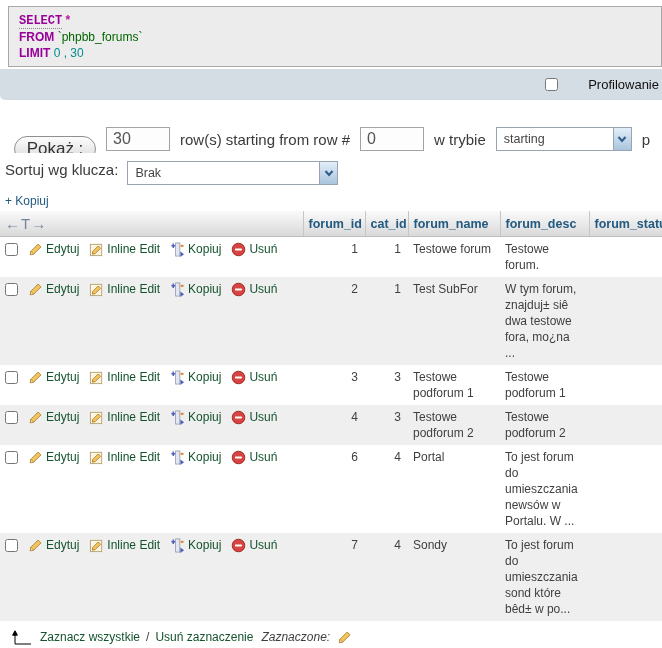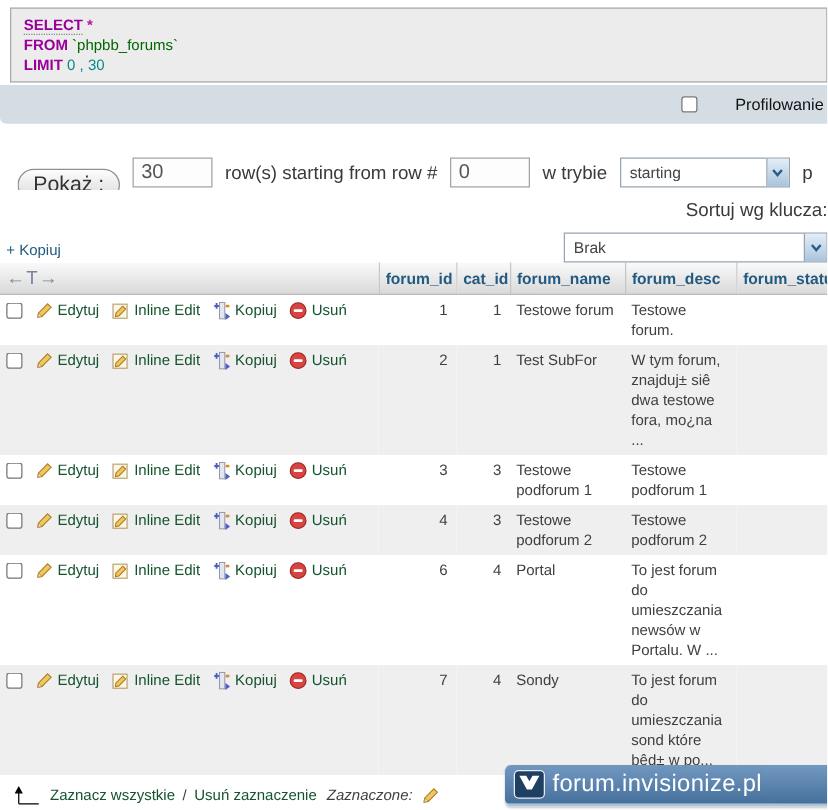--- a/index.html
+++ b/index.html
@@ -3,42 +3,42 @@
 <meta charset="utf-8">
 <style>
   * { box-sizing: border-box; margin: 0; padding: 0; }
   html,body { background:#fff; }
   body { width:662px; height:648px; font-family:"Liberation Sans", sans-serif; font-size:12px; color:#3f3f3f; }
   .page { position:relative; width:662px; height:648px; overflow:hidden; background:#fff; }
 
   
   .sql-box { margin:6px 0 0 8px; background:#ececec; border:1px solid #a9a9a9; padding:5px 10px; line-height:16px; white-space:nowrap; }
   .sql-kw { color:#990099; font-weight:bold; }
-  .sql-kw.docs { border-bottom:1px dotted #888; }
+  .sql-kw.docs { border-bottom:1px dotted #888;font-family:Liberation Mono, monospace; }
   .sql-star { color:#b5179e; font-weight:bold; }
   .sql-id { color:#006600; }
   .sql-num { color:#008b8b; }
 
   
   .band { margin-top:2px; height:31px; background:#d5dde4; border-radius:0 0 0 5px; display:flex; align-items:center; justify-content:flex-end; padding-right:3px; color:#111;gap:26px; }
   .band label { margin-left:4px; font-size:13px; }
   .cb { width:13px; height:13px; accent-color:#5a7ba0; vertical-align:middle; }
 
   
   .controls1 { margin:25px 0 0 14px; height:28px; display:flex; align-items:center; gap:10px; white-space:nowrap; overflow:hidden; }
   .show-btn { width:82px; height:26px; border:1px solid #8f8f8f; border-radius:13px; background:linear-gradient(#fdfdfd,#d9d9d9); font-family:"Liberation Sans",sans-serif; font-size:17px; font-weight:normal; color:#333; cursor:pointer;margin-top:19px; }
   .txt-input { width:64px; height:24px; border:1px solid #a3a3a3; background:#fdfdfd; padding:2px 6px; font-family:"Liberation Sans",sans-serif; font-size:16px; color:#555; }
   .lbl { color:#3a3a3a; font-size:15px; }
   .select { display:inline-flex; align-items:center; height:24px; border:1px solid #98a4b2; background:#fff; }
   .select .val { flex:1; padding:0 7px; color:#444; font-size:12.5px; overflow:hidden; }
   .select .btn { width:18px; height:22px; border-left:1px solid #98a4b2; background:linear-gradient(#e3eef8,#a9c4dd); display:flex; align-items:center; justify-content:center; }
   .sel-mode { width:136px; }
   .sel-sort { width:211px; }
   .clip-p { color:#3a3a3a; }
-  .controls2 { margin:8px 0 0 5px; height:28px; display:flex; align-items:flex-end; gap:9px;flex-direction:column; }
+  .controls2 { margin:8px 0 0 5px; height:28px; display:flex; align-items:flex-start; gap:9px; }
   .opcje { display:block; margin:5px 0 0 5px; color:#235a81; cursor:pointer; }
 
   
   table.results { width:662px; margin-top:3px; border-collapse:collapse; table-layout:fixed; }
   .results th { background:linear-gradient(#fafafa,#d9d9d9); color:#235a81; font-weight:bold; text-align:left; padding:4px 5px; border-right:1px solid #c6c6c6; border-bottom:1px solid #bdbdbd; font-size:12.5px; height:23px; overflow:hidden; white-space:nowrap; }
   .results th:last-child { border-right:none; }
   .results th.th-nav { color:#74859d; font-size:15px; font-weight:normal; letter-spacing:1px; }
   .results td { padding:4px 5px; vertical-align:top; line-height:16px; color:#3f3f3f; overflow:hidden; }
   .results tr.alt { background:#efefef; }
   .c-num { text-align:right; padding-right:7px !important; }
@@ -470,22 +470,14 @@
     <a class="link">Usuń zaznaczenie</a>
     <span class="ital">Zaznaczone:</span>
     <span class="icon">
       <svg width="15" height="15" viewBox="0 0 16 16">
           <path d="M10.8 2.2 L13.8 5.2 L6 13 L2.4 13.6 L3 10 Z" fill="#f2c55e" stroke="#a87b23" stroke-width="0.9"></path>
           <path d="M3 10 L6 13 L2.4 13.6 Z" fill="#efe2c2" stroke="#a87b23" stroke-width="0.6"></path>
         </svg>
     </span>
   </div>
 
-  <div class="watermark">
-    <span class="wm-logo">
-      <svg width="17" height="15" viewBox="0 0 17 15">
-          <path d="M0.5 0.5 L6 0.5 L8.5 5 L11 0.5 L16.5 0.5 L10.5 11.5 L6.5 11.5 Z" fill="#ffffff"></path>
-        </svg>
-    </span>
-    <span class="wm-text">forum.invisionize.pl</span>
-  </div>
 
 </div>
 
 </body></html>

